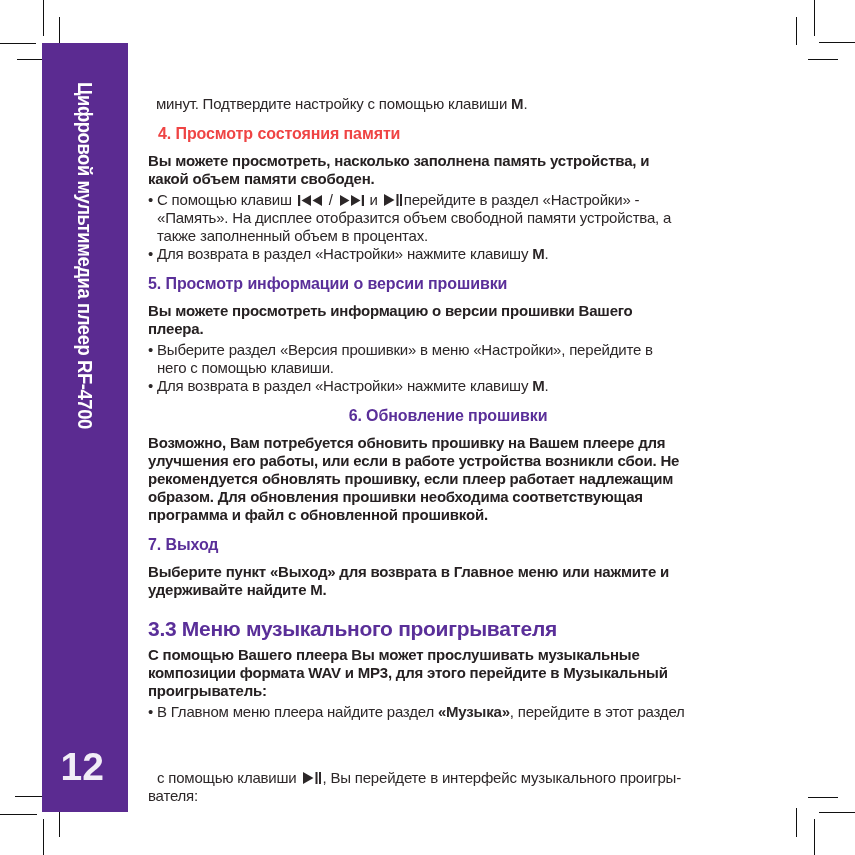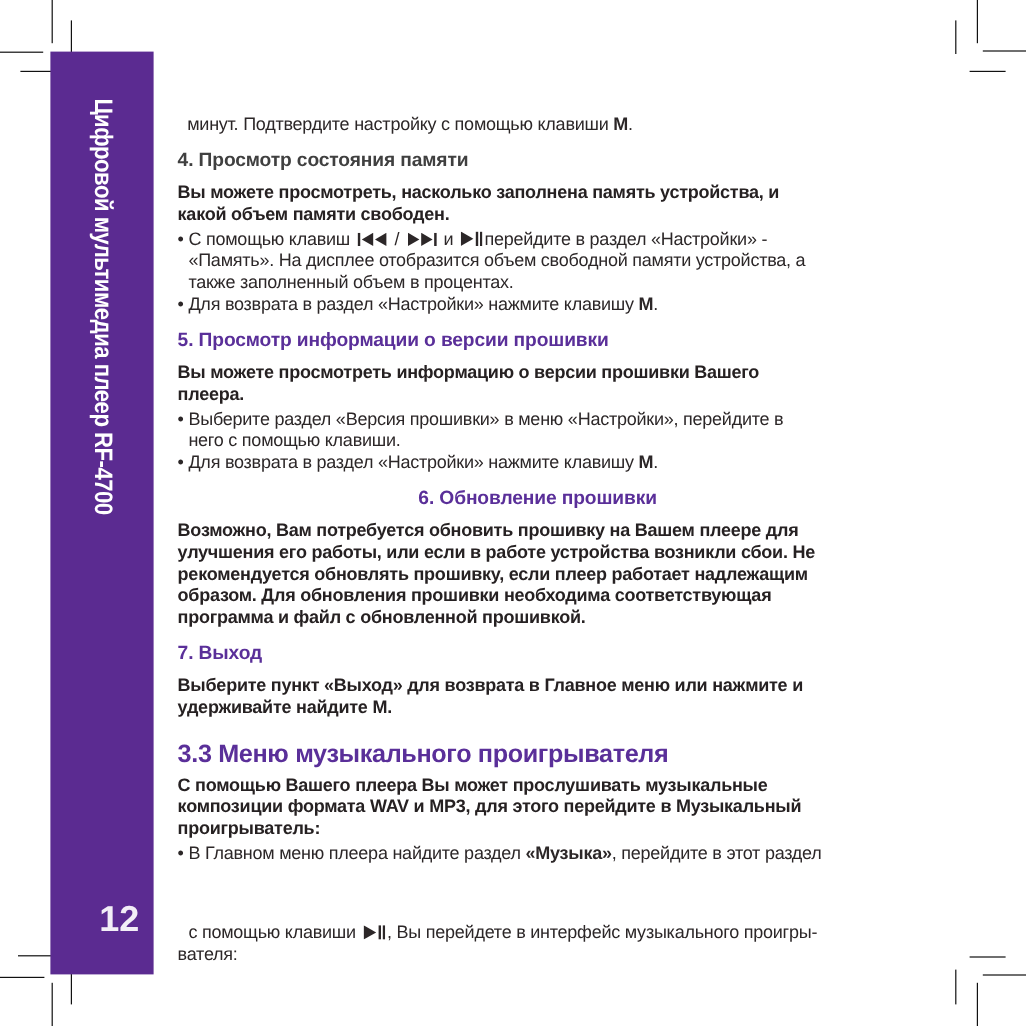--- a/index.html
+++ b/index.html
@@ -13,22 +13,22 @@
   .sidebar{position:absolute;left:42px;top:43px;width:86px;height:769px;}
   .sidebar-title{
     position:absolute;left:31px;top:39px;
     writing-mode:vertical-rl;text-orientation:mixed;
     white-space:nowrap;
     color:#ffffff;font-weight:bold;font-size:21px;line-height:24px;
     letter-spacing:-0.5px;
     transform:scaleY(0.88);transform-origin:top center;
   }
   .page-number{
-    position:absolute;right:12px;bottom:30px;
-    color:#f2eef7;font-weight:bold;font-size:30px;line-height:30px;
+    position:absolute;right:24px;bottom:30px;
+    color:#f2eef7;font-weight:bold;font-size:39px;line-height:30px;
   }
 
   
   .content{
     position:absolute;left:148px;top:95px;width:600px;
     color:#2c2728;font-size:15px;line-height:18px;letter-spacing:-0.2px;
   }
   .line{white-space:nowrap;}
   .blk-body{margin:0 0 3px 0;}
   .blk-boldpara{margin:0 0 3px 0;font-weight:bold;color:#262122;}
@@ -62,21 +62,21 @@
 
 <div class="sidebar" style="background: rgb(91, 43, 145);">
   <div class="sidebar-title">Цифровой мультимедиа плеер RF-4700</div>
   <div class="page-number">12</div>
 </div>
 
 <div class="content" id="content-column">
     <div class="blk-body">
       <div class="line" style="padding-left: 8px;"><span>минут. Подтвердите настройку с помощью клавиши </span><span class="b">М</span><span>.</span></div>
     </div>
-    <div class="blk-hnum" style="color: #404040;">4. Просмотр состояния памяти</div>
+    <div class="blk-hnum" style="color: #ef4444; margin-left: 10px;">4. Просмотр состояния памяти</div>
     <div class="blk-boldpara">
       <div class="line"><span>Вы можете просмотреть, насколько заполнена память устройства, и</span></div>
       <div class="line"><span>какой объем памяти свободен.</span></div>
     </div>
     <div class="blk-body">
       <div class="line"><span>• С помощью клавиш </span><span><svg class="media-icon" width="25" height="11" viewBox="0 0 25 11">
             <rect x="0" y="0" width="2.2" height="11" fill="#2c2728"></rect>
             <path d="M13 0 L13 11 L3.5 5.5 Z" fill="#2c2728"></path>
             <path d="M24 0 L24 11 L14.5 5.5 Z" fill="#2c2728"></path>
           </svg></span><span> / </span><span><svg class="media-icon" width="25" height="11" viewBox="0 0 25 11">

